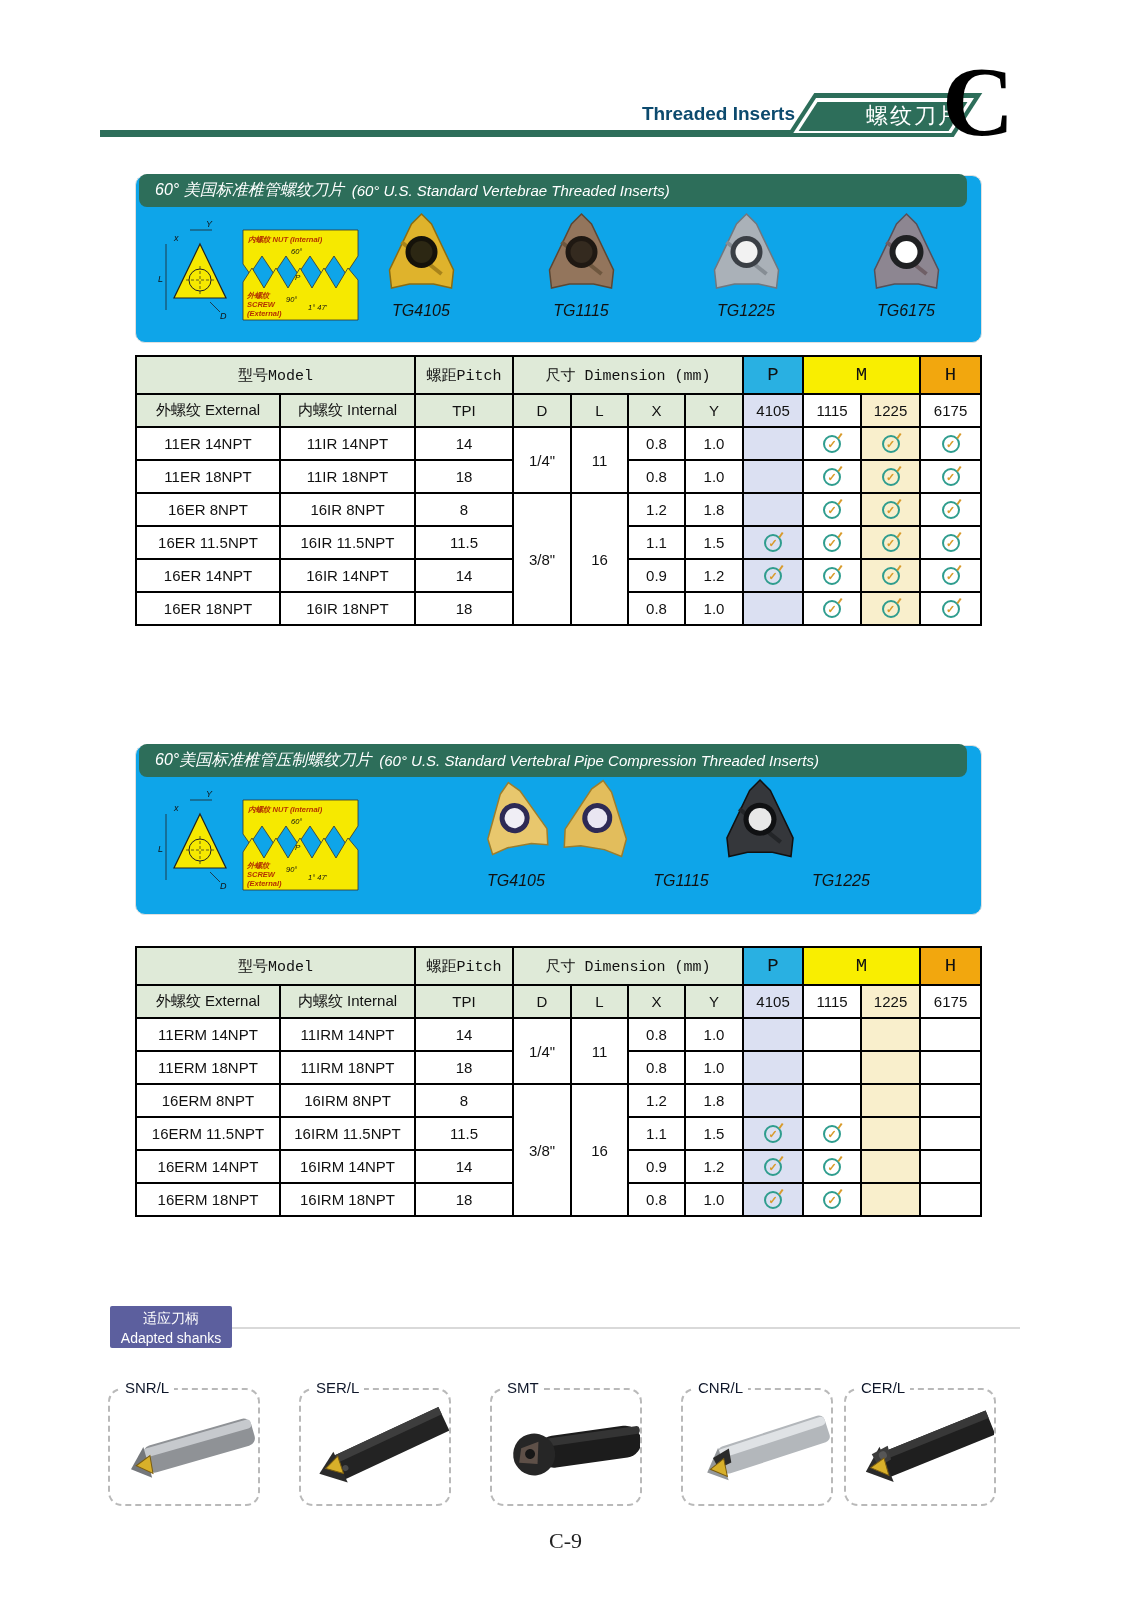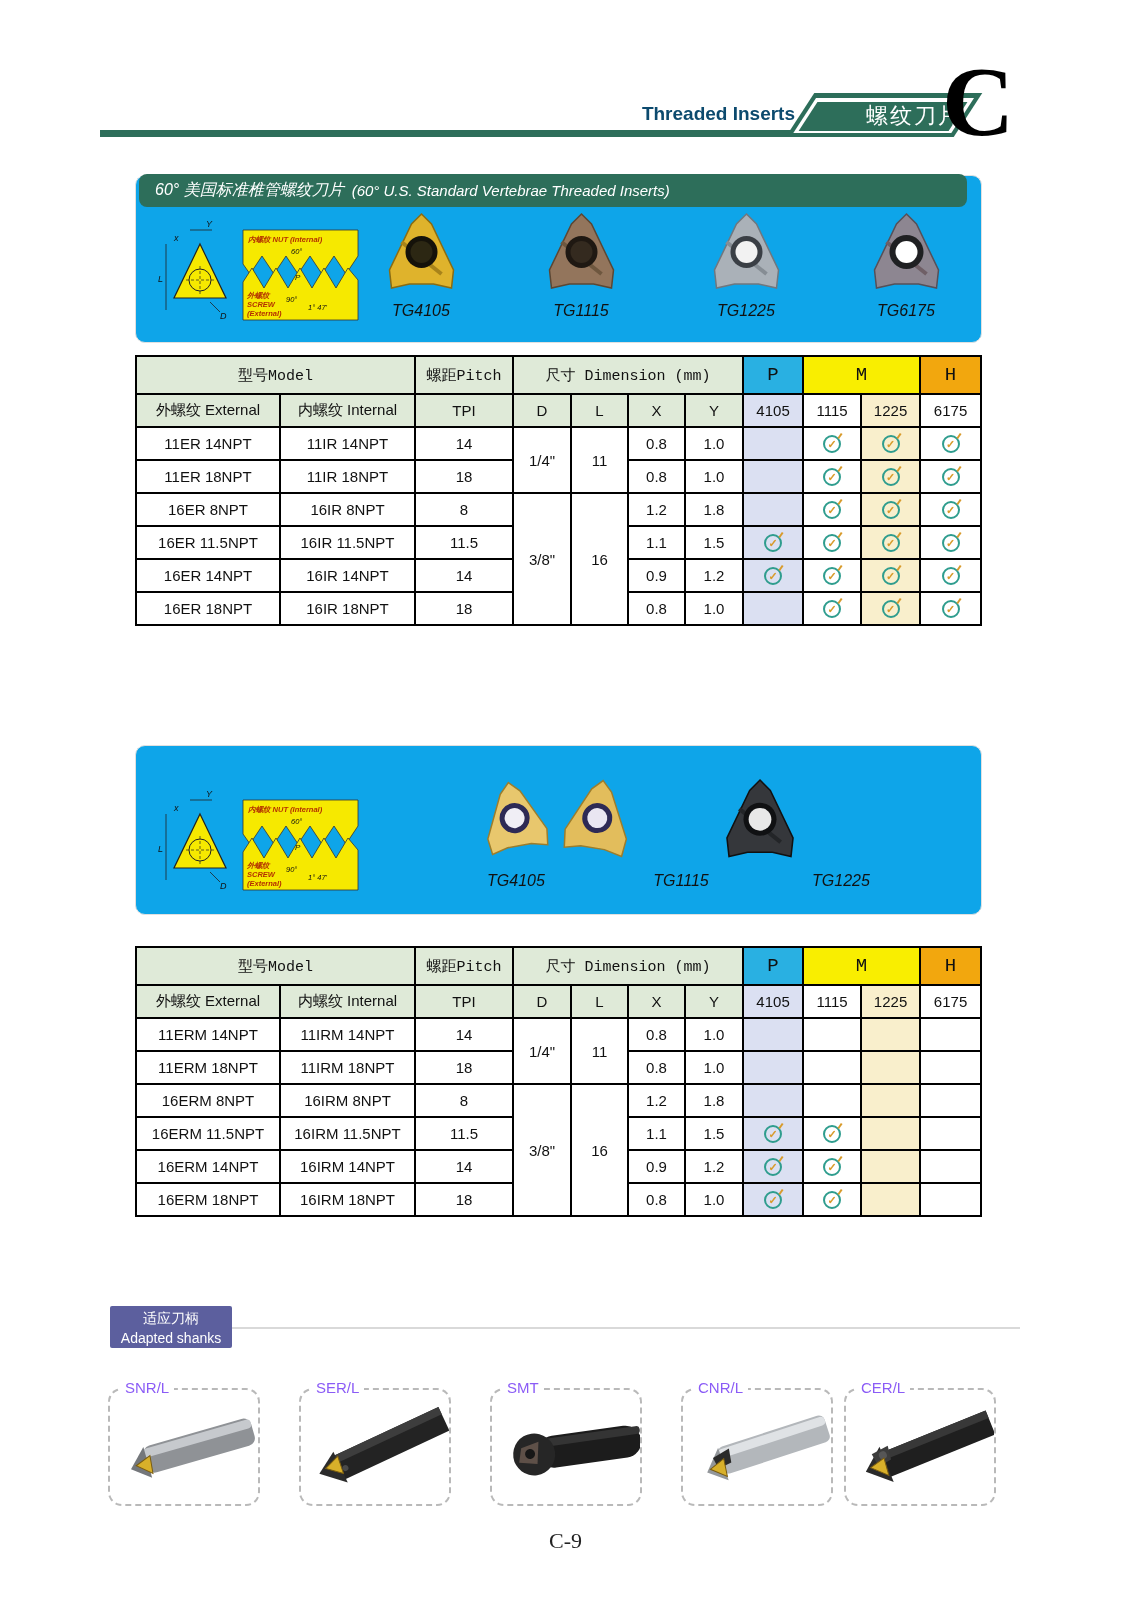--- a/index.html
+++ b/index.html
@@ -47,21 +47,21 @@
   .chk{display:inline-block;width:14px;height:14px;border:2px solid #2f9d8e;border-radius:50%;
     font-size:11px;line-height:14px;color:#d89b2c;font-weight:bold;text-align:center;position:relative;}
   .chk::after{content:"";position:absolute;right:-2px;top:-4px;width:2px;height:6px;
     background:#d89b2c;transform:rotate(35deg);}
   
   .shank-badge{position:absolute;left:110px;top:1306px;width:122px;height:42px;background:#5c5f9e;
     border-radius:2px;color:#fff;text-align:center;font-size:14px;line-height:20px;padding-top:2px;box-sizing:border-box;}
   .shank-divider{position:absolute;left:232px;top:1327px;width:788px;height:2px;background:#d9d9d9;}
   .shank-box{position:absolute;top:1388px;width:152px;height:118px;border:2px dashed #b9b9b9;
     border-radius:14px;box-sizing:border-box;}
-  .shank-box .lbl{position:absolute;top:-11px;left:10px;background:#fff;padding:0 5px;font-size:15px;color:#8b5cf6;}
+  .shank-box .lbl{position:absolute;top:-11px;left:10px;background:#fff;padding:0 5px;font-size:15px;color:#0f172a;}
   .shank-box svg{position:absolute;left:0;top:6px;}
   
   .page-num{position:absolute;left:0;top:1528px;width:100%;text-align:center;
     font-family:"Liberation Serif", serif;font-size:22px;color:#222;}
   .dg-red{fill:#b33000;font-weight:bold;}
   .dg-txt{fill:#111;}
 </style>
 </head>
 <body>
 
@@ -239,20 +239,24 @@
       <td>1.0</td>
       <td class="pcol"></td>
       <td><span class="chk">✓</span></td>
       <td class="ccol"><span class="chk">✓</span></td>
       <td><span class="chk">✓</span></td>
     </tr>
   </tbody>
 </table>
 
 <div class="card c2">
+  <div class="sec-head">
+    <span>60°美国标准椎管压制螺纹刀片</span>
+    <span class="en">(60° U.S. Standard Vertebral Pipe Compression Threaded Inserts)</span>
+  </div>
   <svg class="diagram" width="215" height="108" viewBox="0 0 215 108">
     <polygon points="52,28 78,82 26,82" fill="#f6e900" stroke="#222" stroke-width="1.2"></polygon>
     <circle cx="52" cy="64" r="11" fill="#f6e900" stroke="#222"></circle>
     <line x1="38" y1="64" x2="66" y2="64" stroke="#222" stroke-dasharray="3,2" stroke-width="0.7"></line>
     <line x1="52" y1="50" x2="52" y2="78" stroke="#222" stroke-dasharray="3,2" stroke-width="0.7"></line>
     <line x1="18" y1="28" x2="18" y2="94" stroke="#222" stroke-width="0.8"></line>
     <text x="10" y="66" font-size="9" class="dg-txt">L</text>
     <line x1="42" y1="14" x2="64" y2="14" stroke="#222" stroke-width="0.8"></line>
     <text x="58" y="11" font-size="9" class="dg-txt">Y</text>
     <text x="26" y="25" font-size="9" class="dg-txt">x</text>

